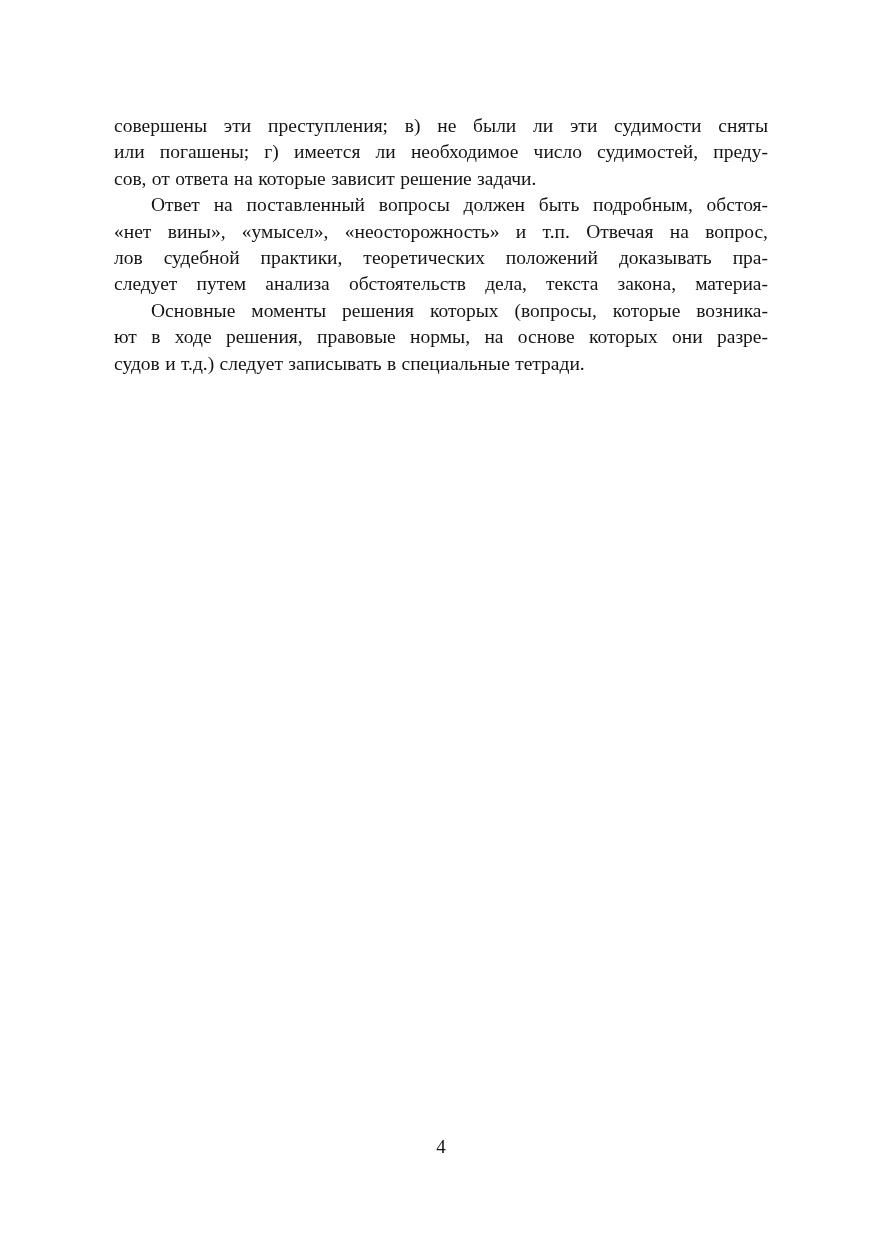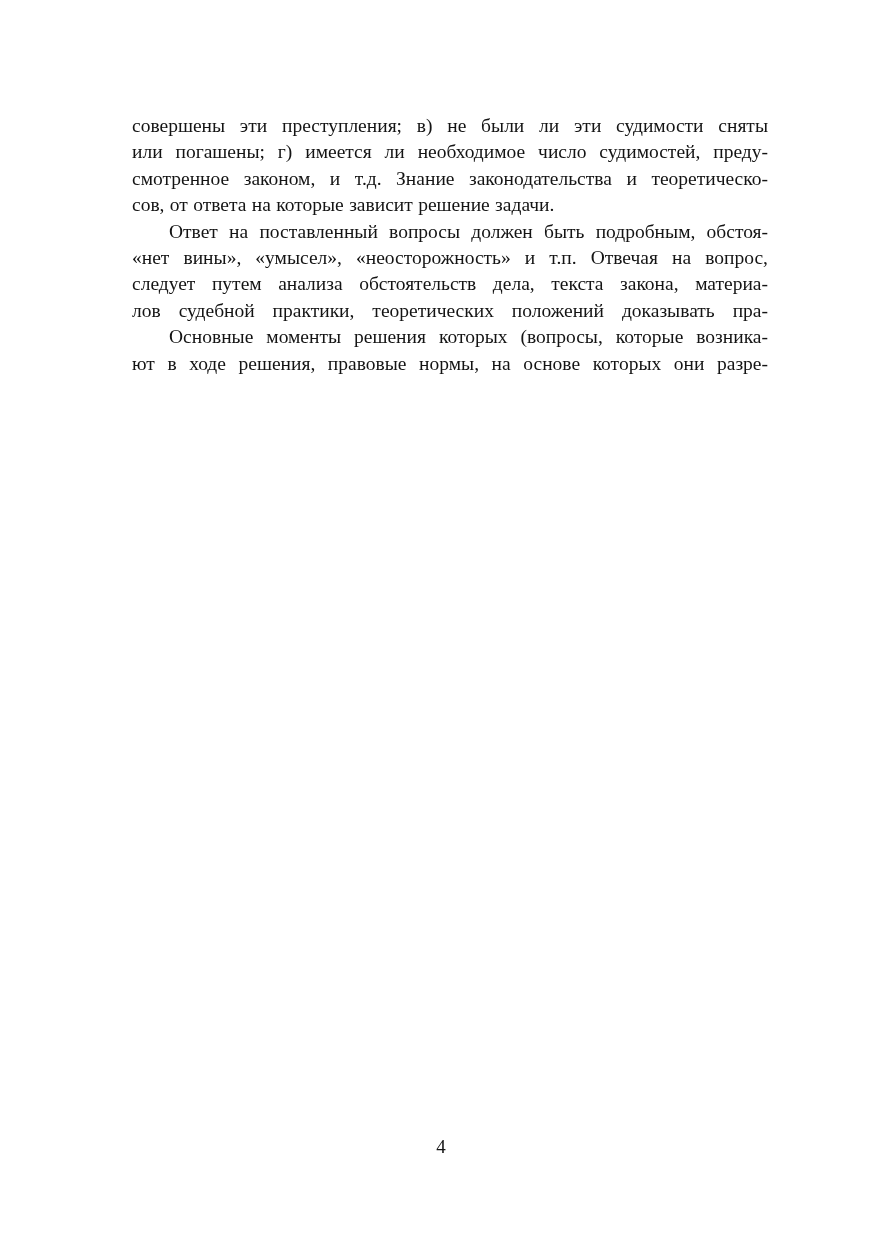--- a/index.html
+++ b/index.html
@@ -26,21 +26,20 @@
   }
   .paragraph {
     margin: 0;
     padding: 0;
   }
   .line {
     text-align: justify;
     text-align-last: justify;
     white-space: normal;
     word-spacing: 0.5px;
-    margin-left: 18px;
   }
   .line.last {
     text-align: left;
     text-align-last: left;
   }
   .line.indent {
     text-indent: 37px;
   }
   .page-number {
     position: absolute;
@@ -54,28 +53,28 @@
   }
 </style>
 </head>
 <body>
 
 <div class="page">
   <div class="text-block">
       <div class="paragraph">
         <div class="line">совершены эти преступления; в) не были ли эти судимости сняты</div>
         <div class="line">или погашены; г) имеется ли необходимое число судимостей, преду-</div>
-        <div class="line">смотренное законом, и т.д. Знание законодательства и теоретическо-</div>
         <div class="line last">сов, от ответа на которые зависит решение задачи.</div>
       </div>
       <div class="paragraph">
         <div class="line indent">Ответ на поставленный вопросы должен быть подробным, обстоя-</div>
         <div class="line">«нет вины», «умысел», «неосторожность» и т.п. Отвечая на вопрос,</div>
+        <div class="line">лов судебной практики, теоретических положений доказывать пра-</div>
         <div class="line">следует путем анализа обстоятельств дела, текста закона, материа-</div>
-        <div class="line">лов судебной практики, теоретических положений доказывать пра-</div>
       </div>
       <div class="paragraph">
         <div class="line indent">Основные моменты решения которых (вопросы, которые возника-</div>
         <div class="line">ют в ходе решения, правовые нормы, на основе которых они разре-</div>
+        <div class="line last">судов и т.д.) следует записывать в специальные тетради.</div>
       </div>
     </div>
   <div class="page-number">4</div>
 </div>
 
 </body></html>

